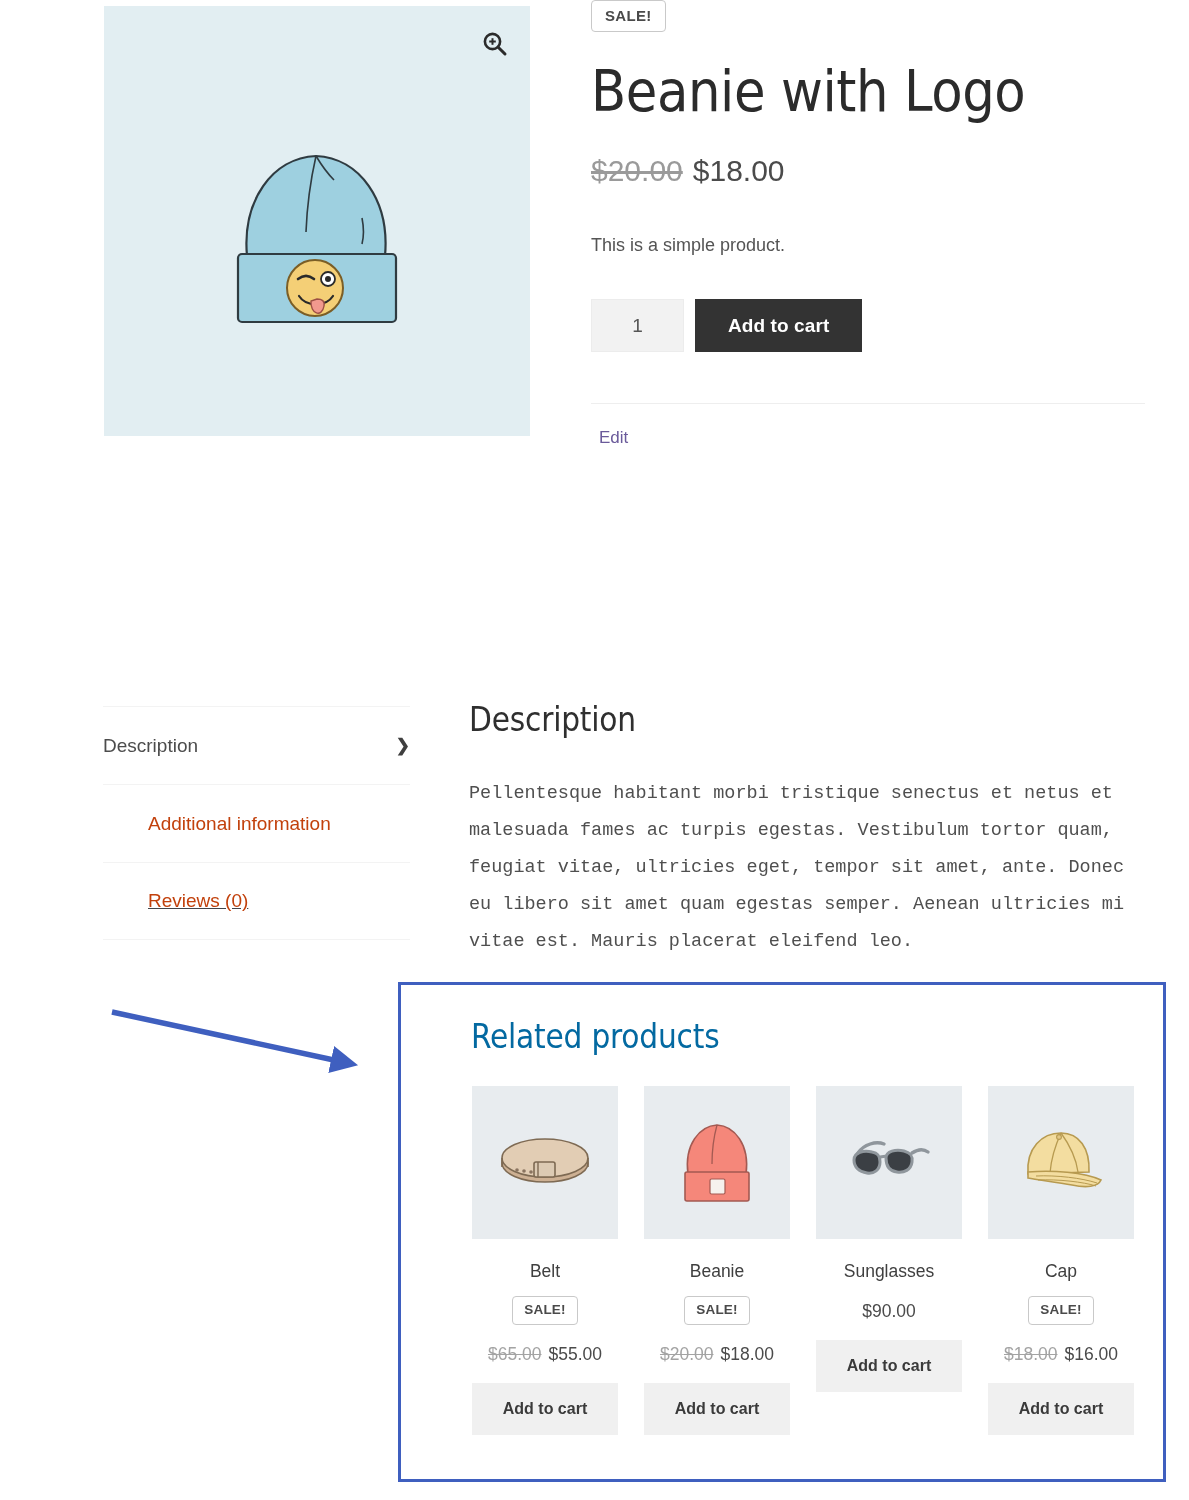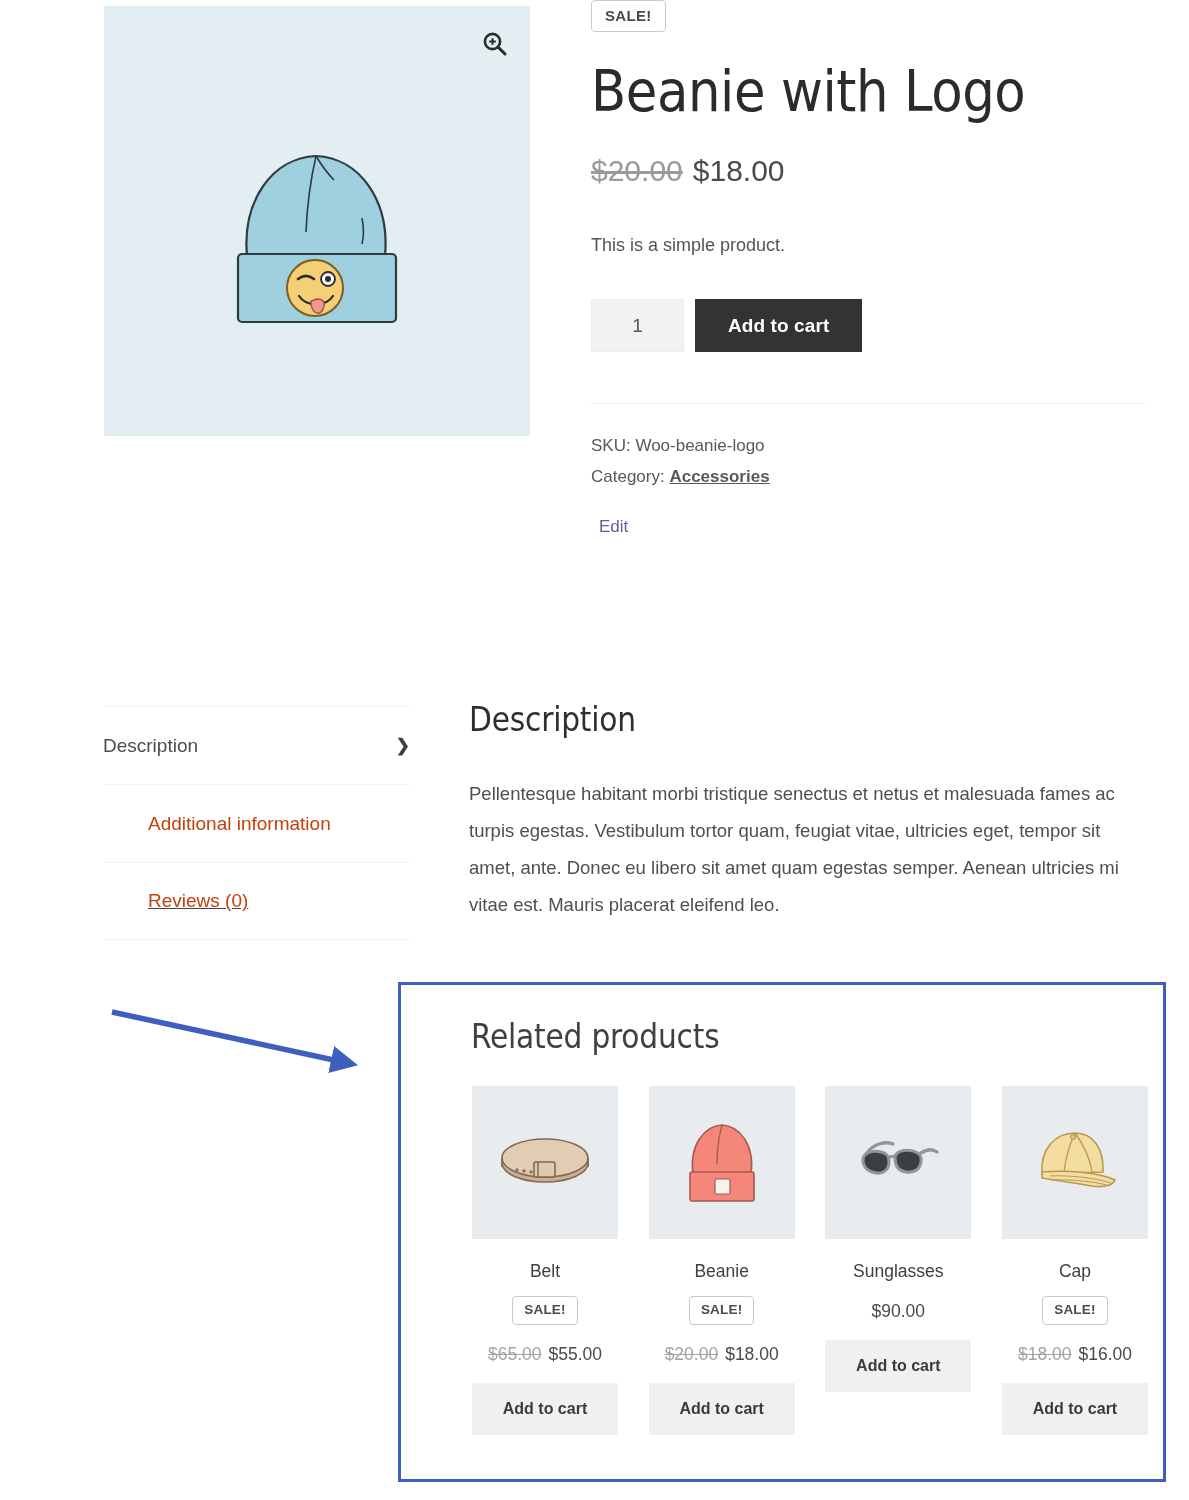--- a/index.html
+++ b/index.html
@@ -189,47 +189,48 @@
     font-size: 33px;
     color: #2f2f2f;
     margin: 0;
     letter-spacing: -.2px;
   }
   .tab-content p {
     margin: 36px 0 0 0;
     font-size: 18.5px;
     line-height: 2.0;
     color: #4f4f4f;
+    font-family: Liberation Mono, monospace;
   }
 
   
   .related-box {
     position: absolute;
     left: 398px; top: 982px;
     width: 768px;
     height: 500px;
     border: 3px solid #3f5fbf;
     background: #ffffff;
   }
   .related-title {
     position: absolute;
     left: 70px; top: 32px;
     font-family: "DejaVu Sans Condensed", "Liberation Sans Narrow", "Liberation Sans", sans-serif;
     font-stretch: condensed;
     font-weight: 400;
     font-size: 33px;
-    color: #404040;
+    color: #0369a1;
     letter-spacing: -.2px;
   }
   .related-grid {
     position: absolute;
     left: 71px; top: 101px;
     width: 676px;
     display: flex;
-    justify-content: space-between;
+    gap: 26px;
   }
   .rel-card {
     width: 146px;
     text-align: center;
     cursor: pointer;
   }
   .rel-thumb {
     width: 146px;
     height: 153px;
     background: #e8ecef;
@@ -340,27 +341,20 @@
 
     <div class="short-desc">This is a simple product.</div>
 
     <div class="cart-row">
       <input class="qty-input" type="text" value="1" style="">
       <button class="add-to-cart-main">Add to cart</button>
     </div>
 
     <div class="meta-divider"></div>
 
-    <div class="meta">
-      <div>SKU: Woo-beanie-logo</div>
-      <div>
-        <span>Category:</span>
-        <a href="#" class="cat-link">Accessories</a>
-      </div>
-    </div>
 
     <a href="#" class="edit-link">Edit</a>
   </div>
 </div>
 
 <div class="tabs-col">
   <div class="tab-item active">
     <span>Description</span>
     <span class="chev">❯</span>
   </div>

